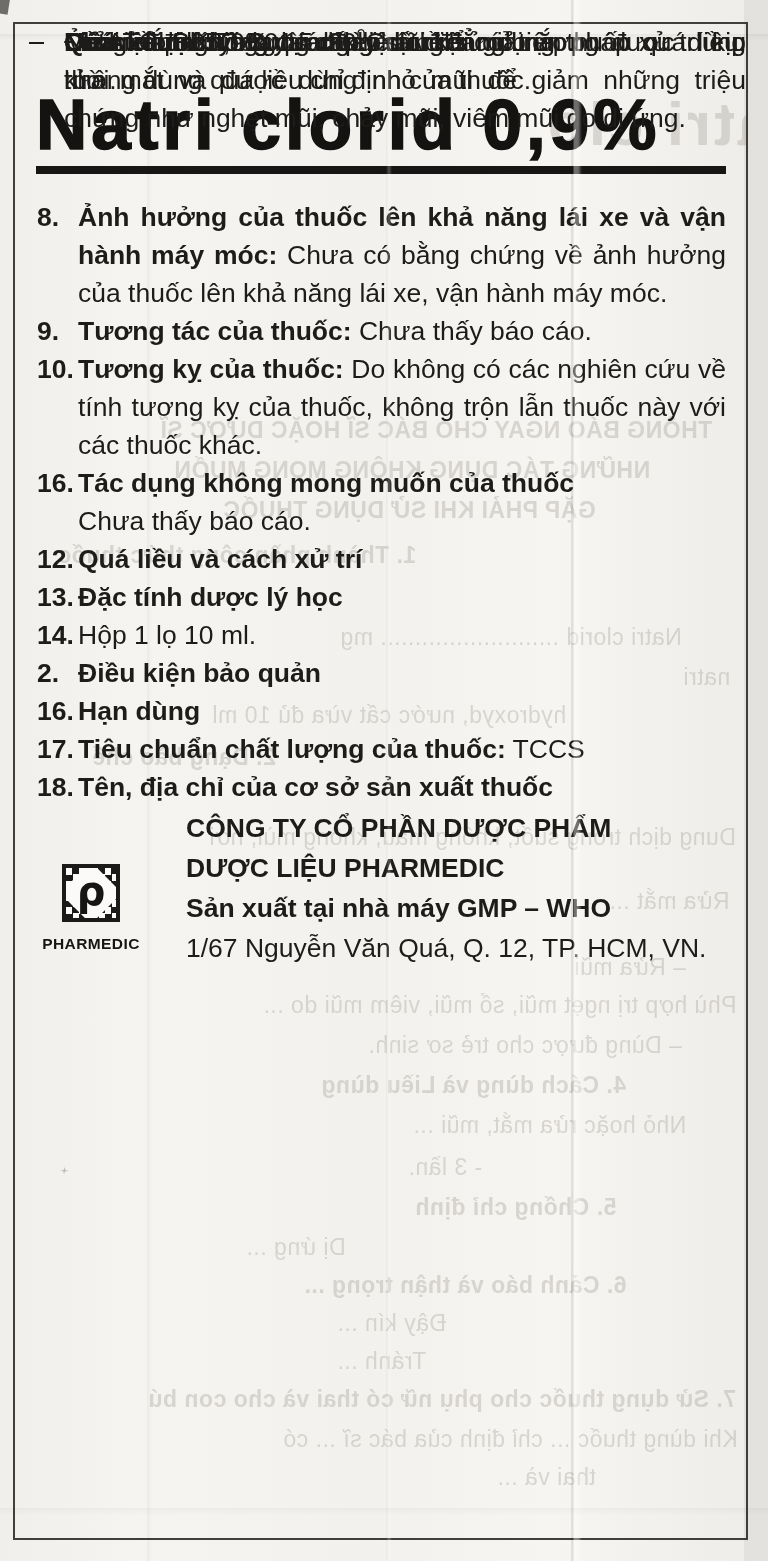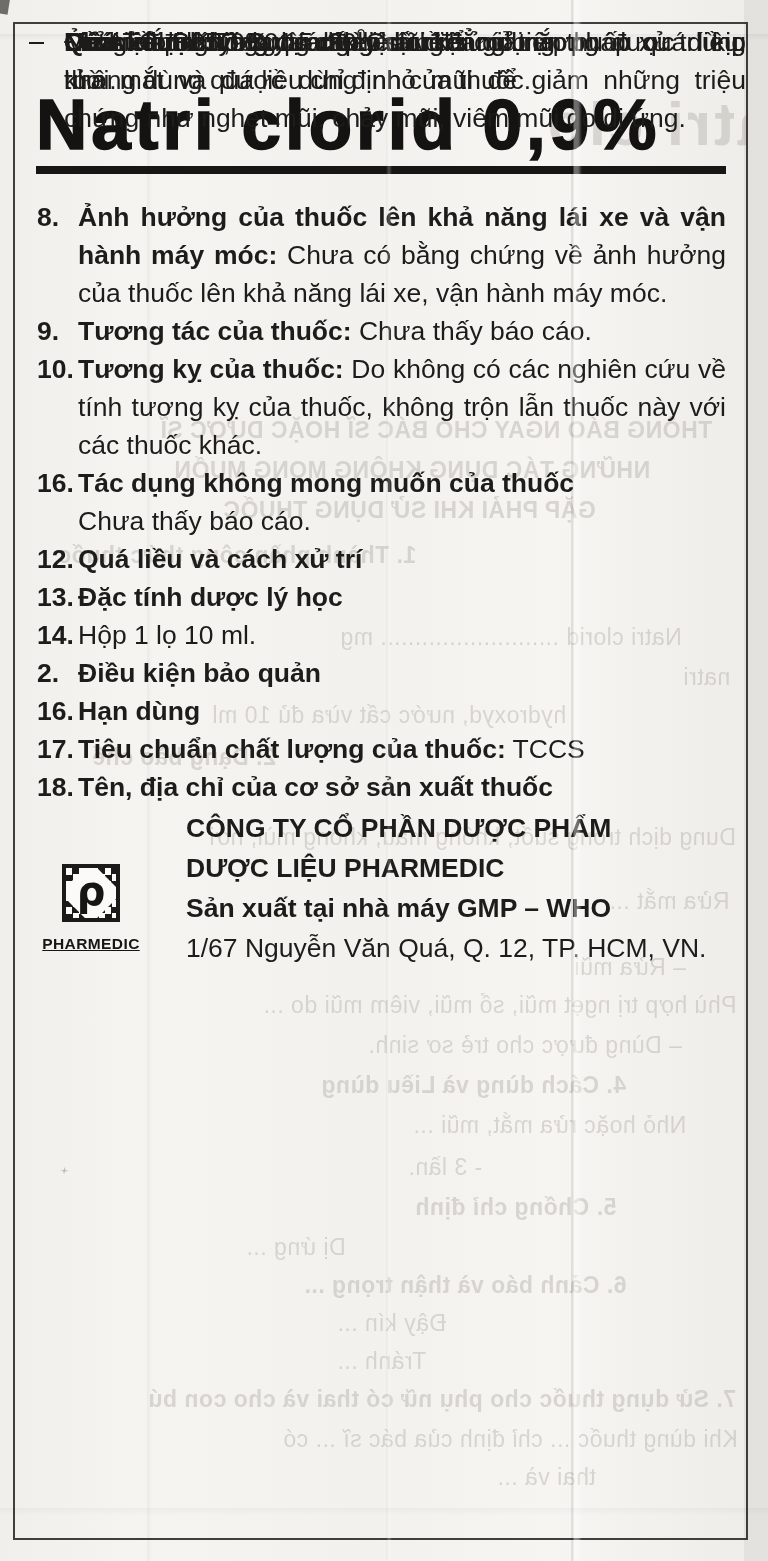--- a/index.html
+++ b/index.html
@@ -40,21 +40,21 @@
   
   .footer{position:relative;margin-top:2px;width:690px;font-size:26.5px;line-height:40px;}
   .footer .line{margin-left:150px;}
   .logo{position:absolute;left:26px;top:56px;width:58px;height:58px;border:4px solid #1b1a19;box-sizing:border-box;
         background-image:repeating-conic-gradient(#1b1a19 0 25%,#fbfaf8 0 50%);background-size:13px 13px;overflow:hidden;}
   .logo .diamond{position:absolute;left:50%;top:50%;width:44px;height:44px;background:#fbfaf8;
         transform:translate(-50%,-50%) rotate(45deg);}
   .logo .glyph{position:absolute;left:50%;top:50%;transform:translate(-50%,-56%);
         font-family:"DejaVu Sans",sans-serif;font-weight:bold;font-size:40px;color:#161514;}
   .logo-caption{position:absolute;left:-16px;top:116px;width:142px;text-align:center;
-        font-size:15.5px;font-weight:bold;letter-spacing:.4px;color:#161514;text-decoration:underline;}
+        font-size:15.5px;font-weight:bold;letter-spacing:.4px;color:#161514;}
   .speck{position:absolute;left:60px;top:1167px;width:9px;height:7px;background:rgba(80,78,74,.35);
         clip-path:polygon(0 40%,40% 45%,50% 0,60% 45%,100% 55%,55% 65%,45% 100%,35% 60%);}
 </style>
 </head>
 <body>
 
 <div class="scan">
 
   <div class="frame">
 

